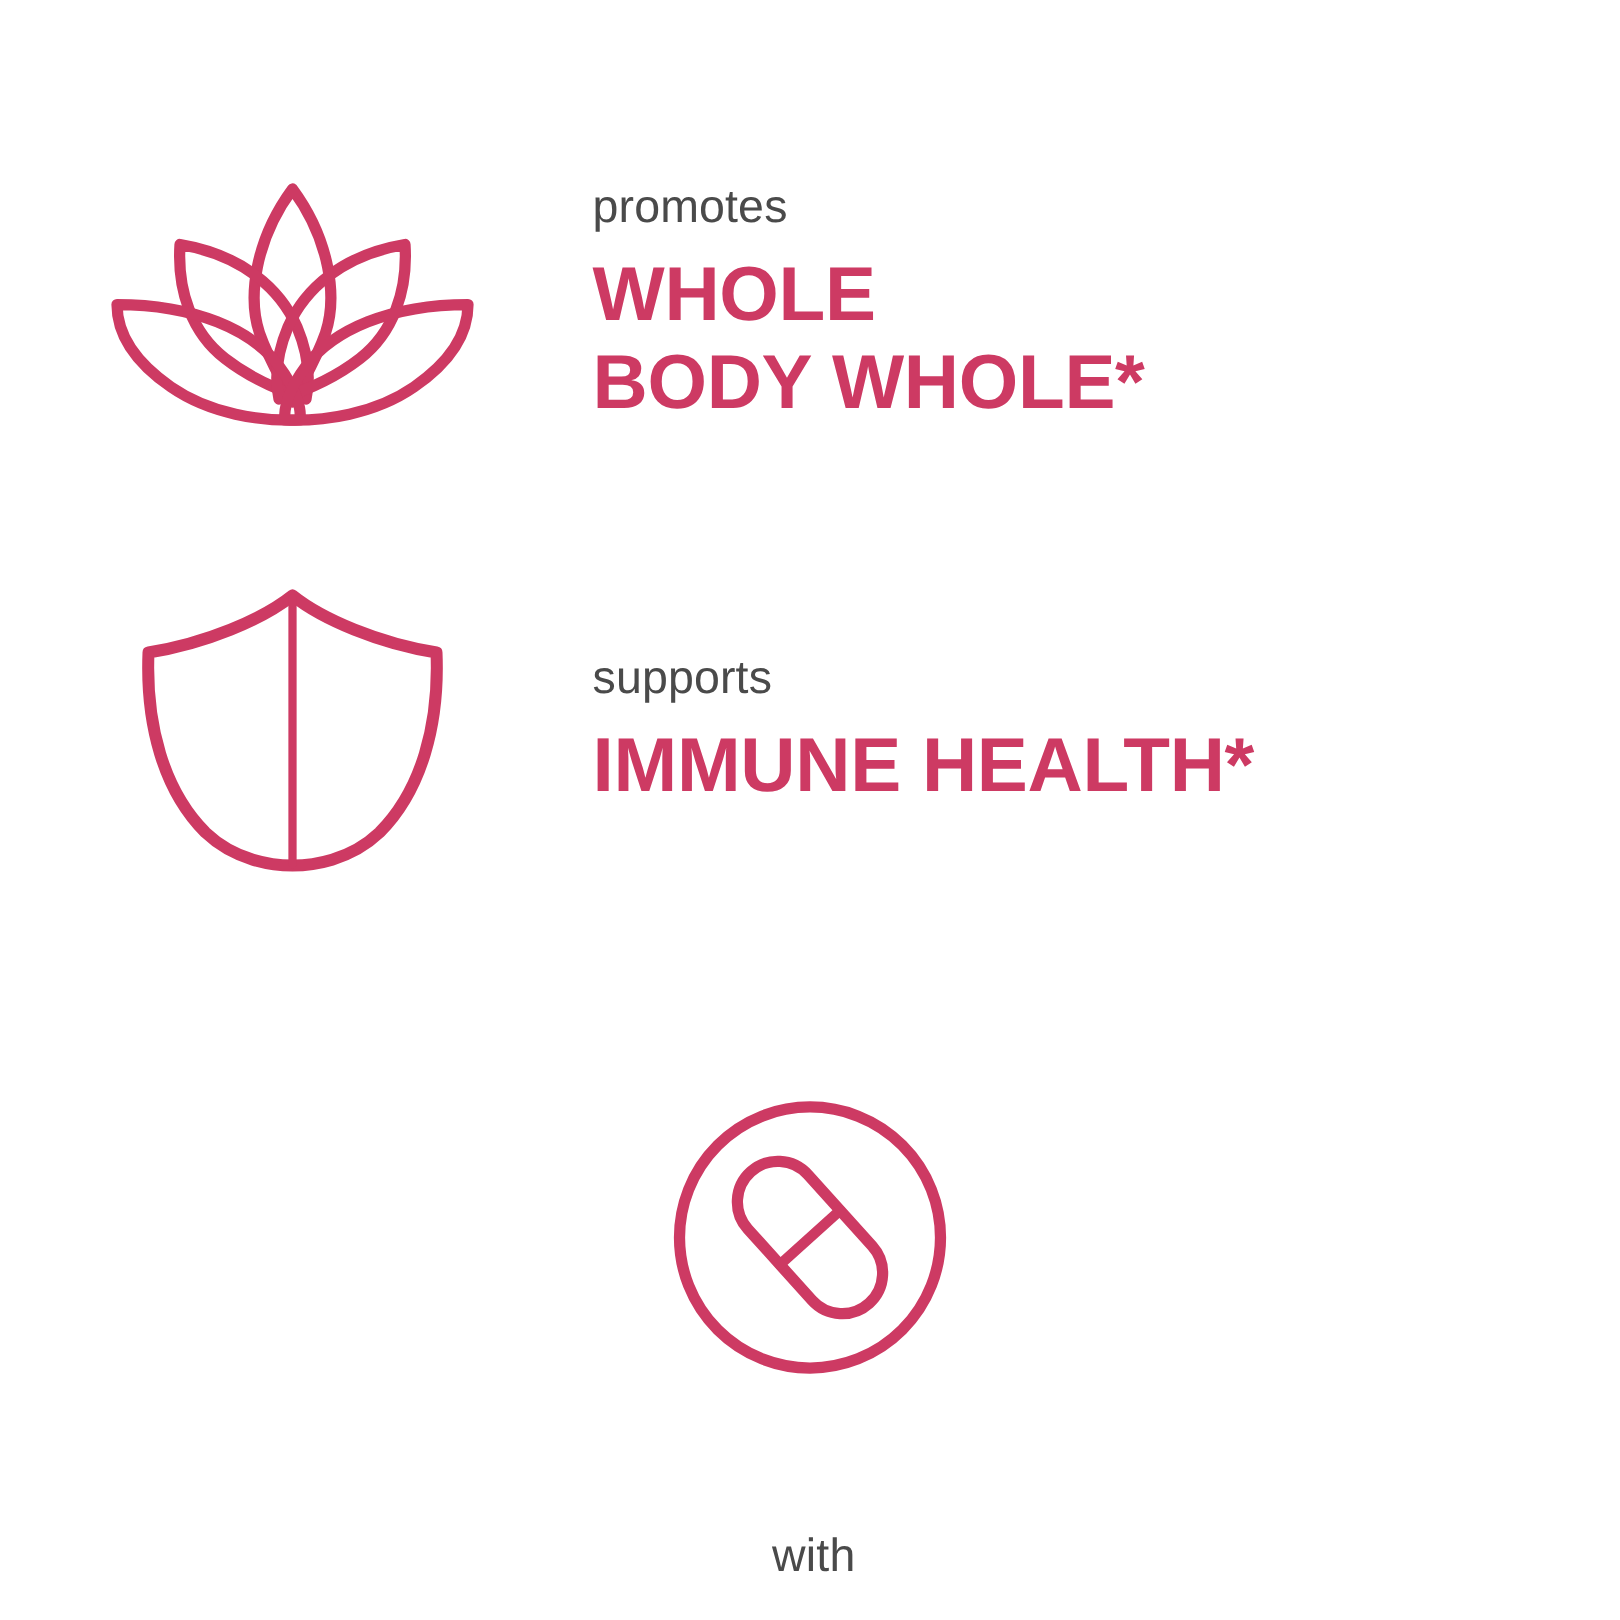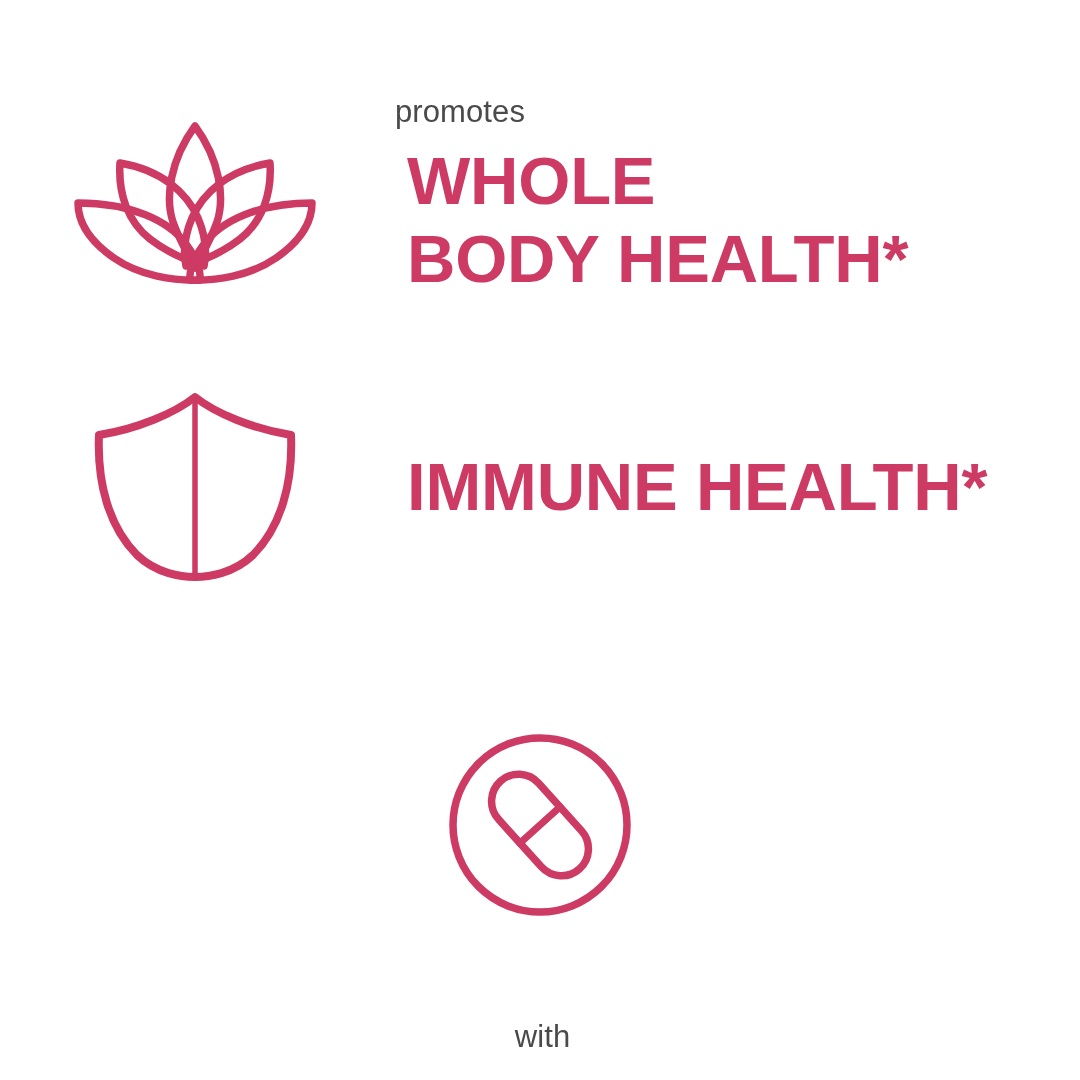--- a/index.html
+++ b/index.html
@@ -68,26 +68,26 @@
     font-weight: 400;
     color: #4a4a4a;
     letter-spacing: 0.1px;
     line-height: 1.12;
     margin: 0 0 10px 0;
     white-space: nowrap;
   }
 
   .headline {
     font-family: "Liberation Sans Narrow", "Liberation Sans", sans-serif;
-    font-size: 67px;
+    font-size: 51px;
     font-weight: 700;
     color: #cd3a63;
     line-height: 1.17;
     letter-spacing: -0.2px;
-    margin: 12px;
+    margin: 0;
   }
 
   .headline .hl-line {
     display: block;
     white-space: nowrap;
   }
 </style>
 </head>
 <body>
 
@@ -111,37 +111,38 @@
                    C104 163 70 158 44 140 C18 122 8 104 8 85 Z"></path>
 
           <path d="M242 85 C190 85 152 102 134 126 C122 142 119 155 120 162
                    C146 163 180 158 206 140 C232 122 242 104 242 85 Z"></path>
         </svg>
       </div>
       <div class="text-cell">
         <p class="eyebrow">promotes</p>
         <h2 class="headline">
           <span class="hl-line">WHOLE</span>
-          <span class="hl-line">BODY HEALTH*</span>
+          <span class="hl-line">BODY WHOLE*</span>
         </h2>
       </div>
     </div>
 
     <div class="benefit-row" id="row-1">
       <div class="icon-cell">
         <svg width="216" height="192" viewBox="0 0 216 192" fill="none" stroke="#cd3a63" stroke-width="8" stroke-linecap="round" stroke-linejoin="round" aria-hidden="true">
 
           <path d="M108 6 C88 22 50 38 12 44 C10 92 22 136 50 164
                    C70 183 95 186 108 186 C121 186 146 183 166 164
                    C194 136 206 92 204 44 C166 38 128 22 108 6 Z"></path>
 
           <path d="M108 8 L108 185" stroke-width="5.5"></path>
         </svg>
       </div>
       <div class="text-cell">
+        <p class="eyebrow">supports</p>
         <h2 class="headline">
           <span class="hl-line">IMMUNE HEALTH*</span>
         </h2>
       </div>
     </div>
 
     <div class="benefit-row" id="row-2">
       <div class="icon-cell">
         <svg width="186" height="186" viewBox="0 0 186 186" fill="none" stroke="#cd3a63" stroke-width="7.5" stroke-linecap="round" stroke-linejoin="round" aria-hidden="true">
 

